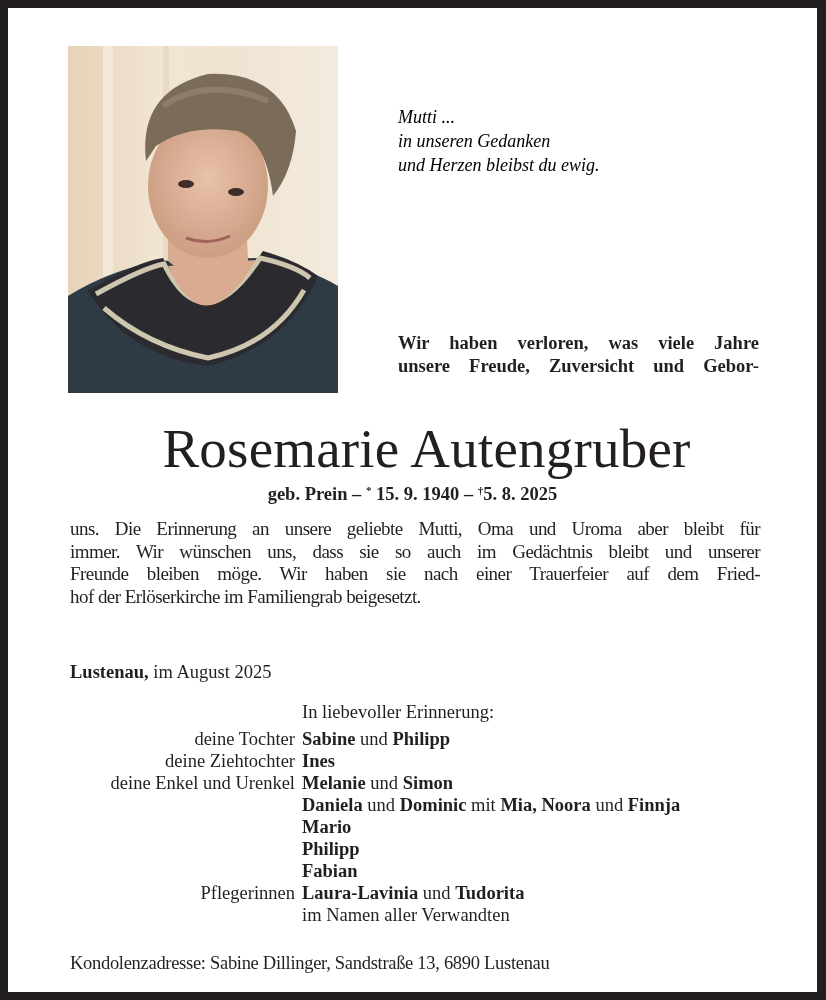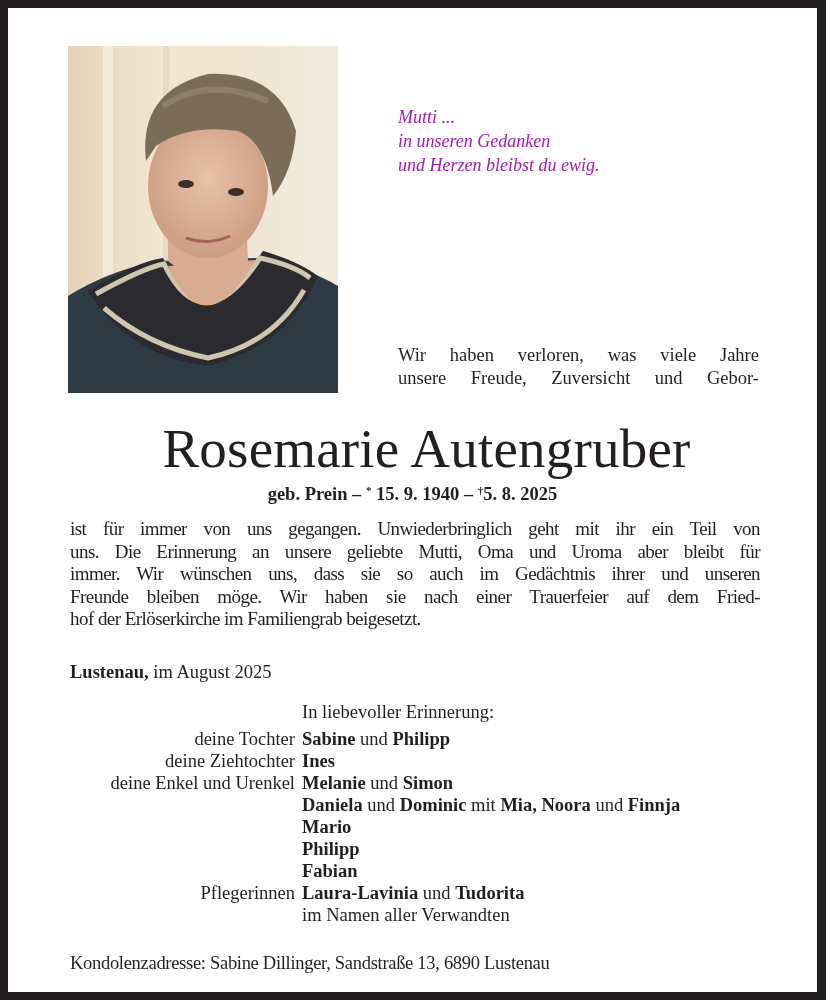--- a/index.html
+++ b/index.html
@@ -17,27 +17,28 @@
   .abs { position: absolute; }
   .photo {
     left: 60px; top: 38px; width: 270px; height: 347px;
     overflow: hidden;
     background: #e9dcc6;
   }
   .photo svg { display: block; }
   .quote {
     left: 390px; top: 97px;
     font-style: italic; font-size: 18px; line-height: 24px;
-    color: #a21caf;
+    color: #000000;
   }
   .quote div { white-space: nowrap; }
   .intro {
-    left: 390px; top: 336px; width: 361px;
+    left: 390px; top: 324px; width: 361px;
     font-size: 18.5px; line-height: 23px;
     text-align: justify;
+    font-weight: bold;
   }
   .intro .l { display: block; text-align: justify; text-align-last: justify; white-space: nowrap; }
   .intro .l.last { text-align-last: left; }
   .name {
     left: 0; width: 809px; top: 410px;
     text-align: center; font-size: 55px; line-height: 62px;
     letter-spacing: 0.2px;
     padding-left: 14px;
   }
   .dates {
@@ -140,23 +141,22 @@
   <div class="abs dates">
     <span>geb. Prein</span>
     <span>–</span>
     <sup>*</sup>
     <span>15. 9. 1940</span>
     <span>–</span>
     <sup>†</sup><span>5. 8. 2025</span>
   </div>
 
   <div class="abs body">
-    <span class="l">ist für immer von uns gegangen. Unwiederbringlich geht mit ihr ein Teil von</span>
     <span class="l">uns. Die Erinnerung an unsere geliebte Mutti, Oma und Uroma aber bleibt für</span>
-    <span class="l">immer. Wir wünschen uns, dass sie so auch im Gedächtnis ihrer und unseren</span>
+    <span class="l">immer. Wir wünschen uns, dass sie so auch im Gedächtnis bleibt und unserer</span>
     <span class="l">Freunde bleiben möge. Wir haben sie nach einer Trauerfeier auf dem Fried-</span>
     <span class="l last">hof der Erlöserkirche im Familiengrab beigesetzt.</span>
   </div>
 
   <div class="abs place">
     <b>Lustenau,</b>
     <span>im August 2025</span>
   </div>
 
   <div class="abs memory">In liebevoller Erinnerung:</div>

